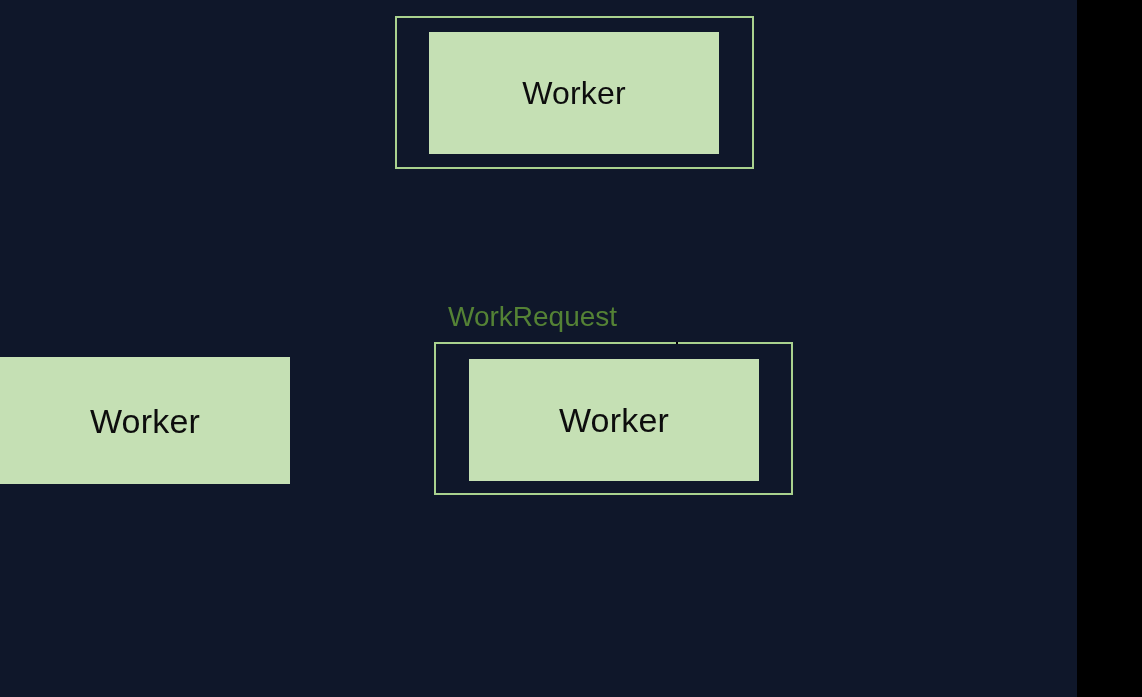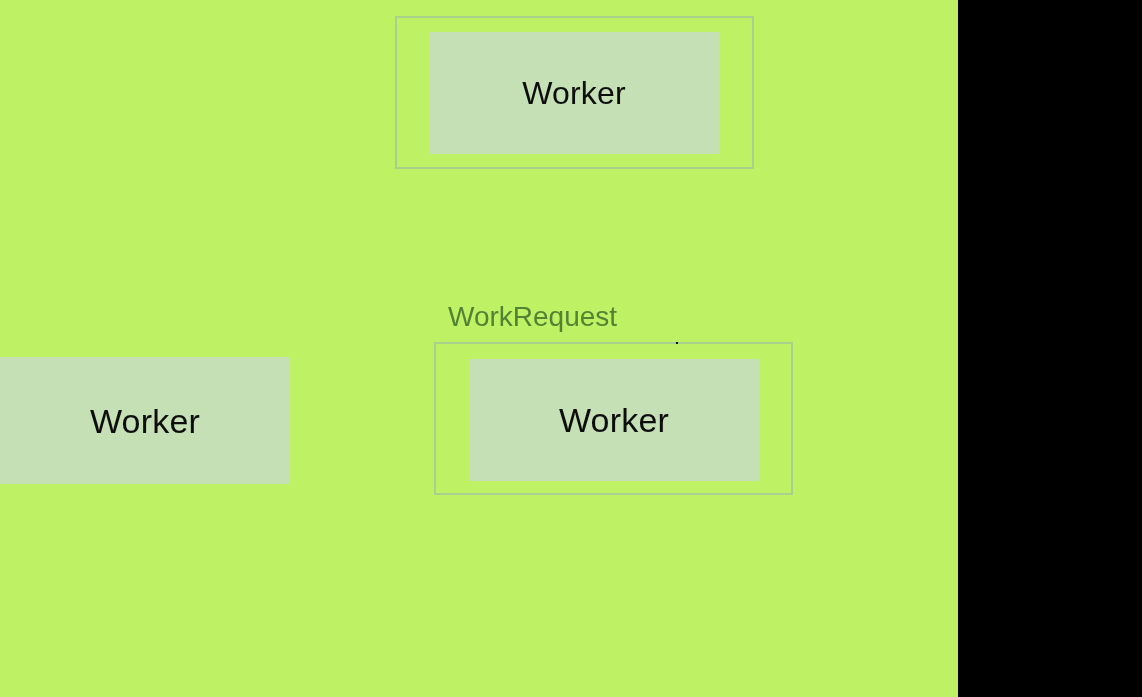--- a/index.html
+++ b/index.html
@@ -9,23 +9,23 @@
     background: #000000;
   }
   body {
     font-family: "Liberation Sans", "DejaVu Sans", sans-serif;
     -webkit-font-smoothing: antialiased;
   }
 
   
   #diagram-canvas {
     position: relative;
-    width: 958px;
+    width: 1077px;
     height: 697px;
-    background: #bef264;
+    background: #0f172a;
     overflow: hidden;
   }
 
   
   .group-frame {
     position: absolute;
     box-sizing: border-box;
     border: 2px solid #a9d18e;
     background: transparent;
   }

